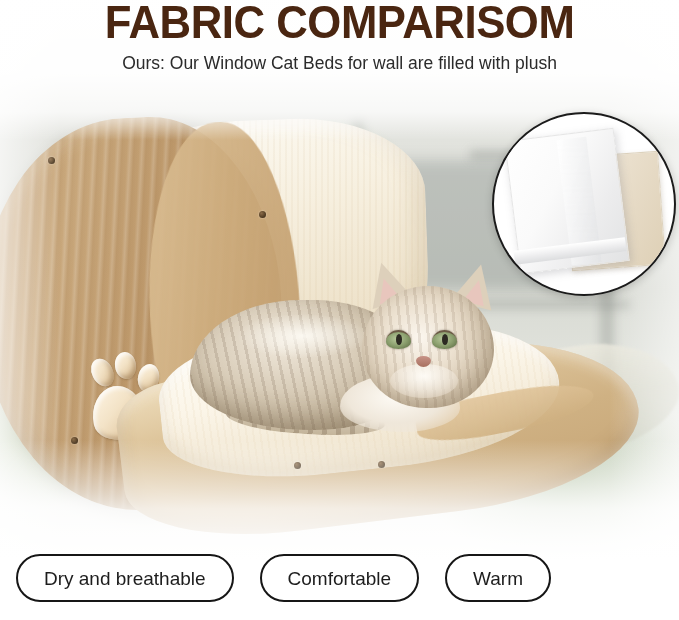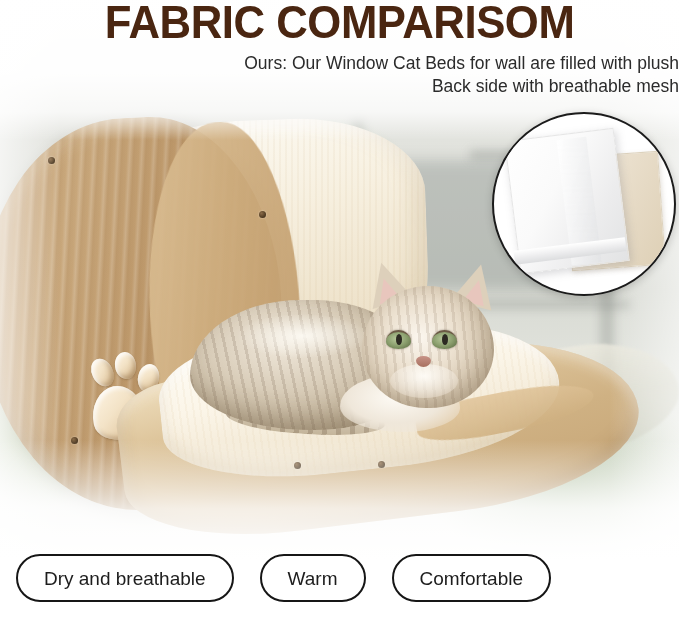--- a/index.html
+++ b/index.html
@@ -371,21 +371,20 @@
     white-space: nowrap;
   }
   .subtitle {
     margin: 0;
     padding-top: 8px;
     font-family: "Liberation Sans", sans-serif;
     font-size: 17.5px;
     line-height: 23px;
     color: #2b2b2b;
     font-weight: normal;
-    text-align: right;
   }
   .subtitle span { display: block; }
 
   
   .badges {
     position: absolute;
     left: 0; bottom: 18px;
     width: 567px;
     display: flex;
     justify-content: center;
@@ -476,23 +475,22 @@
     <div class="swatch-cream"></div>
     <div class="swatch-white"></div>
     <div class="swatch-white-fold"></div>
     <div class="swatch-white-edge"></div>
   </div>
 
   <div class="heading-block">
     <h1 class="title">FABRIC COMPARISOM</h1>
     <div class="subtitle">
       <span>Ours: Our Window Cat Beds for wall are filled with plush</span>
-      <span>Back side with breathable mesh</span>
     </div>
   </div>
 
   <div class="badges">
     <div class="badge">Dry and breathable</div>
+    <div class="badge">Comfortable</div>
     <div class="badge">Warm</div>
-    <div class="badge">Comfortable</div>
   </div>
 
 </div>
 
 </body></html>

